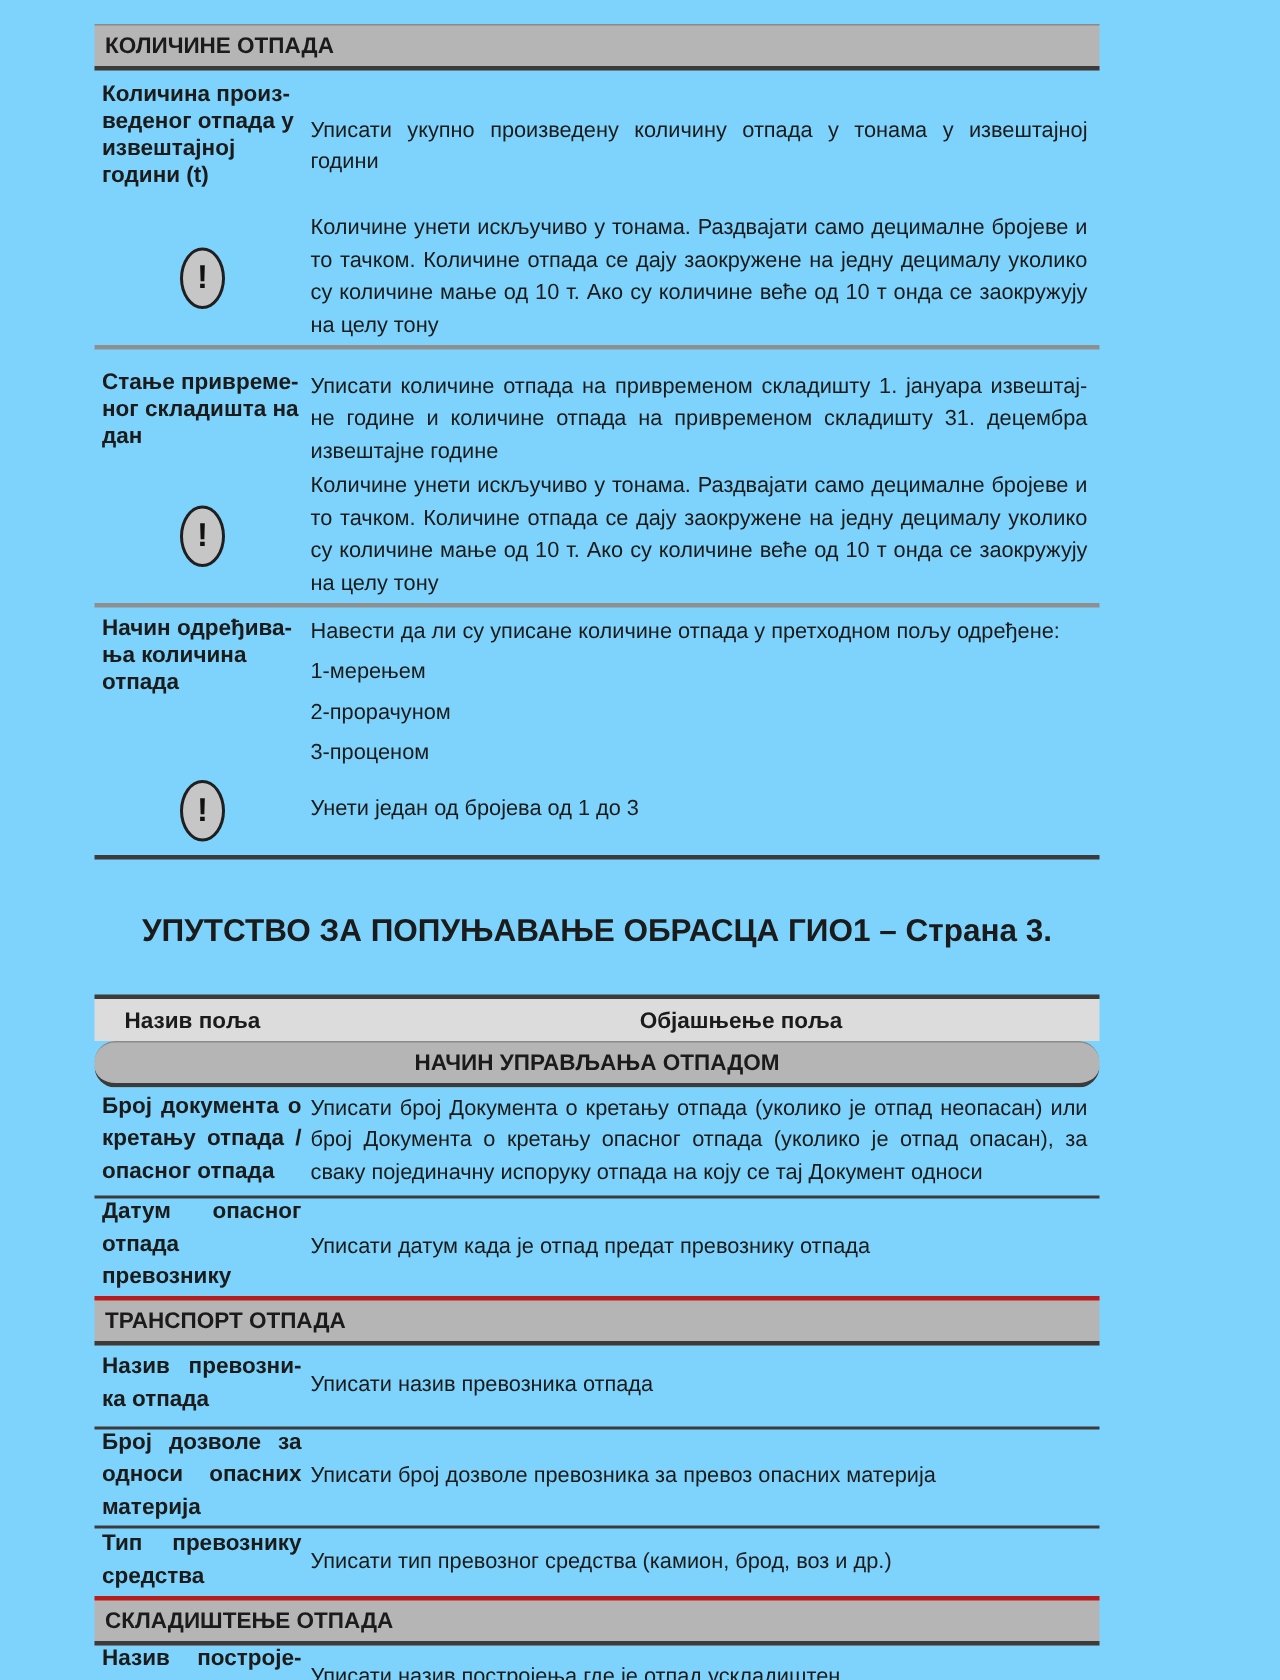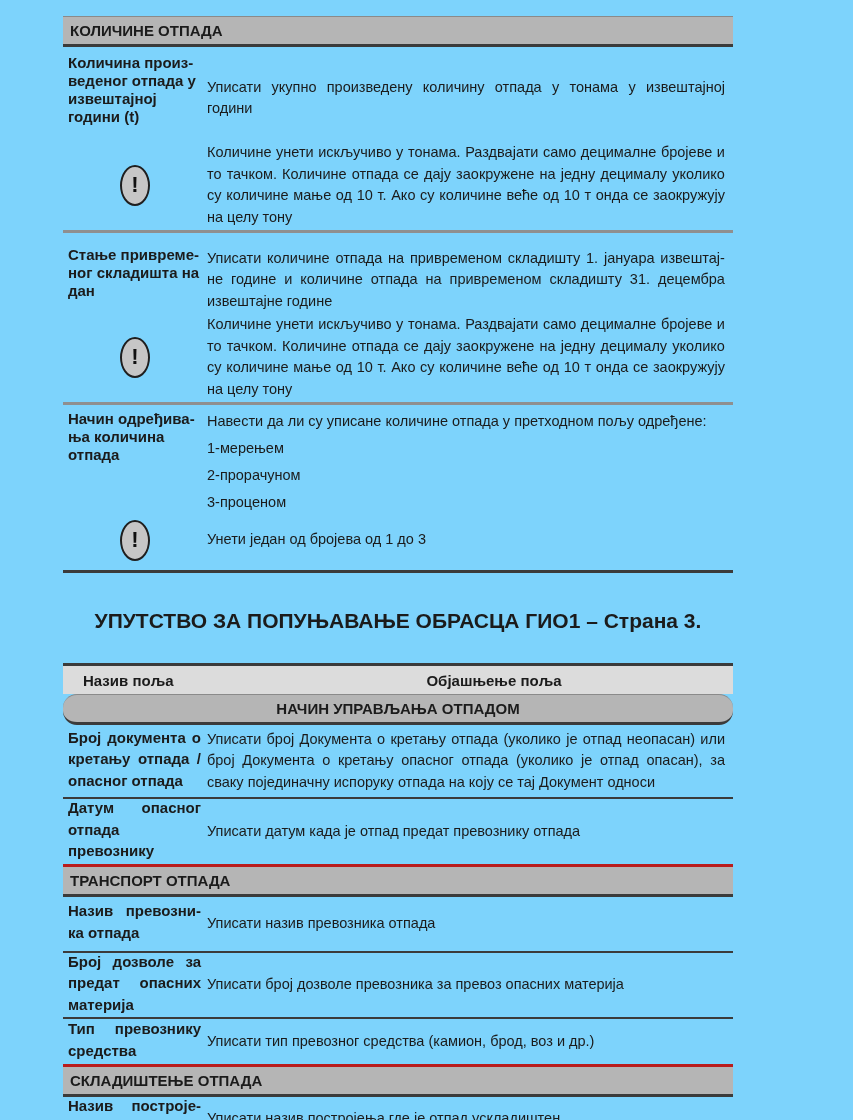--- a/index.html
+++ b/index.html
@@ -318,21 +318,21 @@
       <div class="bar bar-left bar-mid">ТРАНСПОРТ ОТПАДА</div>
 
       <div class="row r3">
         <div class="label"><div class="ln spread"><span>Назив</span><span>превозни-</span></div><div class="ln">ка отпада</div></div>
         <div class="exp">Уписати назив превозника отпада</div>
       </div>
 
       <div class="sep-thin"></div>
 
       <div class="row r4">
-        <div class="label"><div class="ln spread"><span>Број</span><span>дозволе</span><span>за</span></div><div class="ln spread"><span>предат</span><span>опасних</span></div><div class="ln">материја</div></div>
+        <div class="label"><div class="ln spread"><span>Број</span><span>дозволе</span><span>за</span></div><div class="ln spread"><span>односи</span><span>опасних</span></div><div class="ln">материја</div></div>
         <div class="exp">Уписати број дозволе превозника за превоз опасних материја</div>
       </div>
 
       <div class="sep-thin"></div>
 
       <div class="row r5">
         <div class="label"><div class="ln spread"><span>Тип</span><span>превознику</span></div><div class="ln">средства</div></div>
         <div class="exp">Уписати тип превозног средства (камион, брод, воз и др.)</div>
       </div>
 

